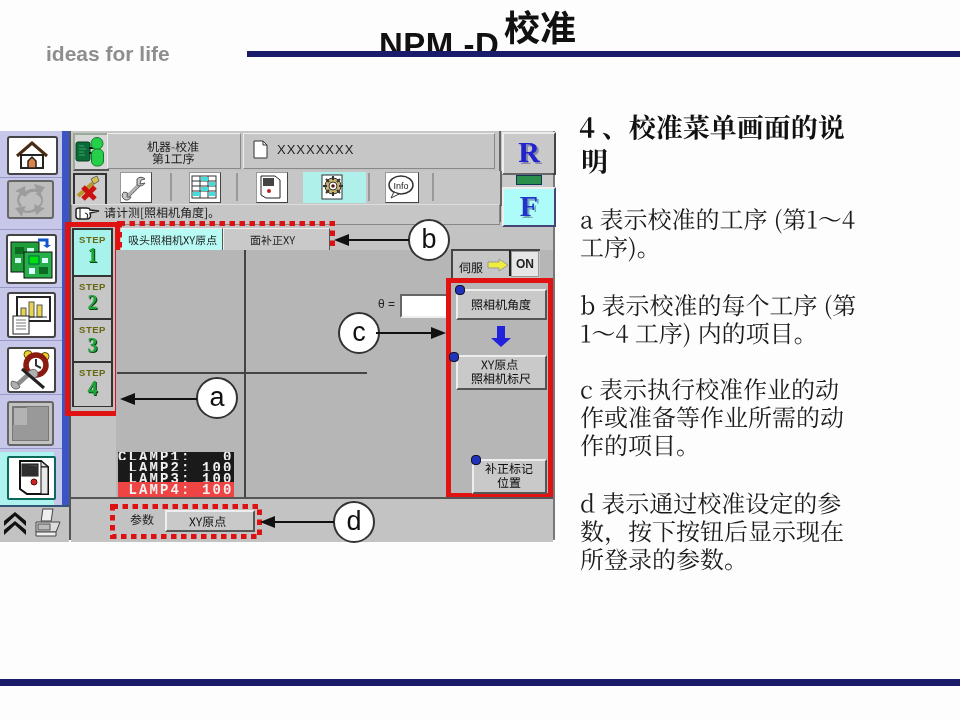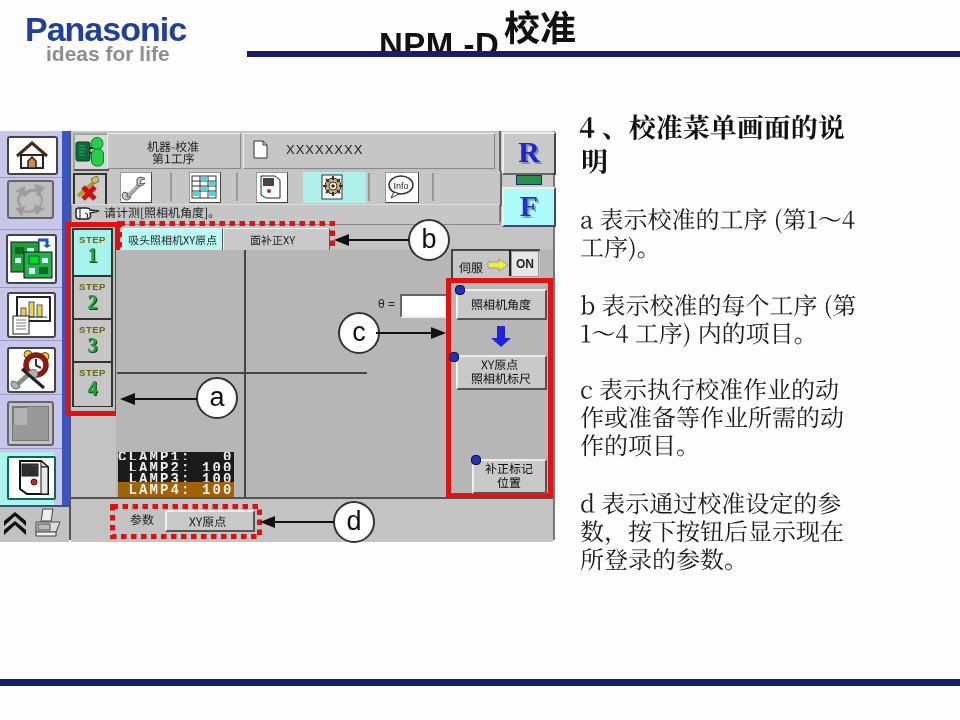--- a/index.html
+++ b/index.html
@@ -1,15 +1,14 @@
 <!DOCTYPE html>
 <html><head><meta charset="utf-8"><title>NPM-D</title><style>html,body{margin:0;padding:0;background:#fff}#page{position:relative;width:960px;height:720px;overflow:hidden;background:#fdfdfd;font-family:"Liberation Sans",sans-serif}</style></head><body>
 <div id="page">
 
-<div style="position:absolute;left:25px;top:10px;font:bold 34px 'Liberation Sans',sans-serif;color:#21409a;letter-spacing:-1px">Panasonic</div>
 
 <div style="position:absolute;left:46px;top:42px;font:bold 21px 'Liberation Sans',sans-serif;color:#8e8e8e;letter-spacing:0px">ideas for life</div>
 
 <div style="position:absolute;left:379px;top:26px;font:bold 33px 'Liberation Sans',sans-serif;color:#111;letter-spacing:0.5px">NPM -D</div>
 
 <svg style="position:absolute;left:504px;top:5px" width="74" height="47" viewBox="0 -36 74 46.8">
       <path fill="#111" d="M26.7 -15.0C26.0 -12.7 25.1 -10.7 23.8 -8.8C22.5 -10.6 21.4 -12.7 20.6 -15.0L18.5 -14.4C20.0 -16.1 21.5 -18.0 22.6 -19.8L18.8 -21.6C17.4 -19.2 15.0 -16.3 12.8 -14.5C13.7 -13.9 15.0 -12.6 15.8 -11.8L17.2 -13.1C18.3 -10.3 19.5 -7.7 21.1 -5.5C18.8 -3.2 15.9 -1.4 12.5 -0.1C13.4 0.6 14.7 2.3 15.2 3.2C18.6 1.9 21.5 0.0 23.9 -2.2C26.2 0.0 29.1 1.8 32.5 3.0C33.1 1.8 34.4 0.0 35.4 -0.9C32.0 -1.9 29.1 -3.5 26.8 -5.5C28.4 -7.8 29.8 -10.5 30.7 -13.5C31.1 -13.0 31.4 -12.5 31.6 -12.1L34.8 -14.8C33.6 -16.8 31.1 -19.5 28.8 -21.6H34.5V-25.6H24.7L27.0 -26.5C26.5 -27.8 25.3 -29.6 24.2 -31.0L20.4 -29.6C21.2 -28.4 22.2 -26.8 22.7 -25.6H14.5V-21.6H28.0L25.5 -19.5C27.2 -17.9 29.0 -15.9 30.3 -14.1ZM6.1 -30.6V-23.5H1.8V-19.5H5.4C4.5 -15.1 2.7 -10.0 0.6 -7.1C1.3 -6.0 2.3 -4.0 2.7 -2.8C4.0 -4.9 5.1 -8.0 6.1 -11.4V3.2H10.0V-12.7C10.8 -11.0 11.6 -9.2 12.1 -8.0L14.5 -11.2C13.9 -12.3 10.9 -17.1 10.0 -18.3V-19.5H13.6V-23.5H10.0V-30.6Z M37.2 -27.4C38.8 -24.6 40.8 -20.8 41.6 -18.5L45.8 -20.6C44.9 -22.9 42.7 -26.5 41.1 -29.2ZM37.3 -0.3 41.8 1.6C43.4 -2.1 45.1 -6.4 46.5 -10.7L42.6 -12.7C40.9 -8.1 38.8 -3.3 37.3 -0.3ZM52.5 -13.5H59.0V-10.2H52.5ZM52.5 -17.2V-20.7H59.0V-17.2ZM57.6 -28.8C58.4 -27.5 59.4 -25.7 60.0 -24.3H53.6C54.3 -26.0 54.9 -27.6 55.5 -29.3L51.6 -30.3C49.8 -24.6 46.7 -19.1 42.9 -15.7C43.8 -14.9 45.3 -13.4 46.0 -12.5C46.8 -13.4 47.7 -14.4 48.5 -15.6V3.3H52.5V0.9H70.9V-3.0H63.2V-6.4H69.6V-10.2H63.2V-13.5H69.6V-17.2H63.2V-20.7H70.3V-24.3H62.4L64.3 -25.3C63.7 -26.7 62.5 -28.9 61.3 -30.5ZM52.5 -6.4H59.0V-3.0H52.5Z"></path>
     </svg>
 
 <div style="position:absolute;left:247px;top:51px;width:713px;height:6px;background:#1b1b6b"></div>
@@ -134,21 +133,21 @@
       <path fill="#222" d="M2.0 -4.8C1.9 -3.9 1.7 -2.9 1.6 -2.2H4.8C3.8 -1.1 2.3 -0.2 0.8 0.3C1.0 0.4 1.3 0.8 1.4 1.0C2.9 0.4 4.4 -0.6 5.5 -1.8V1.0H6.4V-2.2H9.9C9.7 -1.1 9.6 -0.6 9.4 -0.4C9.3 -0.3 9.2 -0.3 9.0 -0.3C8.8 -0.3 8.2 -0.3 7.6 -0.4C7.8 -0.2 7.9 0.2 7.9 0.4C8.5 0.5 9.1 0.5 9.4 0.4C9.7 0.4 10.0 0.3 10.2 0.1C10.5 -0.2 10.6 -0.9 10.8 -2.6C10.8 -2.7 10.8 -2.9 10.8 -2.9H6.4V-4.0H10.4V-6.7H1.6V-5.9H5.5V-4.8ZM2.8 -4.0H5.5V-2.9H2.6ZM6.4 -5.9H9.5V-4.8H6.4ZM2.5 -10.1C2.1 -9.0 1.4 -7.9 0.6 -7.2C0.8 -7.1 1.1 -6.9 1.3 -6.7C1.8 -7.2 2.2 -7.7 2.6 -8.4H3.3C3.5 -7.9 3.7 -7.3 3.9 -6.9L4.6 -7.2C4.6 -7.5 4.4 -7.9 4.2 -8.4H6.1V-9.0H3.0C3.1 -9.3 3.3 -9.6 3.4 -9.9ZM7.2 -10.1C6.9 -9.0 6.3 -8.0 5.6 -7.3C5.8 -7.2 6.2 -6.9 6.4 -6.8C6.7 -7.2 7.1 -7.8 7.4 -8.4H8.2C8.6 -7.9 9.0 -7.3 9.2 -6.9L9.9 -7.2C9.8 -7.5 9.5 -8.0 9.2 -8.4H11.4V-9.0H7.7C7.8 -9.3 8.0 -9.6 8.0 -9.9Z M13.1 0.0H17.9V-0.9H16.1V-8.8H15.3C14.8 -8.5 14.2 -8.3 13.5 -8.2V-7.5H15.0V-0.9H13.1Z M19.3 -0.9V0.0H30.1V-0.9H25.1V-7.8H29.5V-8.7H19.9V-7.8H24.1V-0.9Z M35.1 -5.2C35.9 -4.9 36.9 -4.4 37.7 -4.0H33.4V-3.3H37.2V-0.1C37.2 0.1 37.1 0.1 36.9 0.1C36.6 0.2 35.8 0.2 34.9 0.1C35.1 0.4 35.2 0.7 35.3 1.0C36.3 1.0 37.1 1.0 37.5 0.8C37.9 0.7 38.1 0.5 38.1 -0.1V-3.3H40.7C40.2 -2.7 39.8 -2.1 39.4 -1.8L40.1 -1.4C40.8 -2.0 41.4 -2.9 42.0 -3.8L41.4 -4.1L41.2 -4.0H39.0L39.1 -4.1C38.9 -4.3 38.6 -4.4 38.2 -4.6C39.2 -5.1 40.2 -5.9 40.9 -6.6L40.4 -7.1L40.2 -7.0H34.1V-6.3H39.3C38.8 -5.8 38.1 -5.3 37.4 -5.0C36.8 -5.3 36.2 -5.5 35.7 -5.8ZM36.3 -9.9C36.5 -9.5 36.7 -9.1 36.9 -8.7H32.1V-5.4C32.1 -3.7 32.0 -1.2 31.0 0.5C31.2 0.6 31.6 0.8 31.8 1.0C32.8 -0.8 33.0 -3.5 33.0 -5.4V-7.9H42.1V-8.7H37.9C37.7 -9.1 37.4 -9.7 37.2 -10.1Z"></path>
     </svg>
 
 <div style="position:absolute;left:243px;top:133px;width:250px;height:34px;background:#c6c6c6;border:1px solid #888;border-top-color:#eee;border-left-color:#eee"></div>
 
 <div style="position:absolute;left:253px;top:140px;width:15px;height:19px"><svg width="15" height="19" viewBox="0 0 15 19">
         <path d="M1 1 h9 l4 4 v13 h-13 z" fill="#fff" stroke="#333"></path>
         <path d="M10 1 v4 h4" fill="none" stroke="#333"></path>
       </svg></div>
 
-<div style="position:absolute;left:286px;top:142px;font:13px 'Liberation Sans',sans-serif;color:#222;letter-spacing:1px">XXXXXXXX</div>
+<div style="position:absolute;left:277px;top:142px;font:13px 'Liberation Sans',sans-serif;color:#222;letter-spacing:1px">XXXXXXXX</div>
 
 <div style="position:absolute;left:499px;top:131px;width:2px;height:91px;background:#666"></div>
 
 <div style="position:absolute;left:502px;top:132px;width:50px;height:39px;background:#c9c9c9;border:2px solid #eee;border-right-color:#444;border-bottom-color:#444;text-align:center;font:bold 30px 'Liberation Serif',serif;color:#2222cc;text-shadow:2px 2px 0 #88a;line-height:36px">R</div>
 
 <div style="position:absolute;left:71px;top:171px;width:429px;height:33px;background:#c6c6c6;border-bottom:2px solid #555;border-right:2px solid #666"></div>
 
 <div style="position:absolute;left:73px;top:173px;width:30px;height:29px;background:#cdcdcd;border:2px solid #333"><svg width="28" height="27" viewBox="0 0 28 27">
         <path d="M3 21 L18 8" stroke="#b8952a" stroke-width="4"></path>
         <path d="M16 4 l6 -3 2 5 -5 3 z" fill="#d8c050" stroke="#665"></path>
@@ -323,21 +322,21 @@
 <svg style="position:absolute;left:497px;top:475px" width="26" height="16" viewBox="0 -12 26 15.6">
       <path fill="#111" d="M4.4 -7.9V-7.0H11.0V-7.9ZM5.2 -6.1C5.6 -4.4 5.9 -2.2 6.0 -1.0L6.9 -1.2C6.8 -2.4 6.4 -4.6 6.0 -6.3ZM6.8 -9.9C7.1 -9.3 7.3 -8.5 7.4 -8.0L8.3 -8.3C8.2 -8.8 7.9 -9.6 7.7 -10.2ZM3.9 -0.4V0.5H11.5V-0.4H9.0C9.4 -2.0 9.9 -4.4 10.2 -6.2L9.3 -6.4C9.1 -4.6 8.6 -2.0 8.1 -0.4ZM3.4 -10.0C2.8 -8.2 1.6 -6.4 0.5 -5.2C0.6 -5.0 0.9 -4.6 1.0 -4.4C1.4 -4.8 1.8 -5.3 2.2 -5.8V0.9H3.1V-7.2C3.5 -8.0 3.9 -8.9 4.3 -9.8Z M19.8 -9.0H21.8V-7.9H19.8ZM17.0 -9.0H19.0V-7.9H17.0ZM14.3 -9.0H16.2V-7.9H14.3ZM14.3 -5.1V-0.1H12.7V0.6H23.3V-0.1H21.7V-5.1H17.9L18.1 -5.8H23.1V-6.5H18.2L18.4 -7.2H22.7V-9.6H13.4V-7.2H17.4L17.4 -6.5H12.8V-5.8H17.2L17.1 -5.1ZM15.1 -0.1V-0.8H20.8V-0.1ZM15.1 -3.3H20.8V-2.6H15.1ZM15.1 -3.8V-4.5H20.8V-3.8ZM15.1 -2.1H20.8V-1.4H15.1Z"></path>
     </svg>
 
 <div style="position:absolute;left:471px;top:455px;width:8px;height:8px;border-radius:4px;background:#2233bb;border:1px solid #112"></div>
 
 <div style="position:absolute;left:118px;top:452px;width:118px;height:45px;overflow:hidden">
       <div style="font:bold 14px 'Liberation Mono',monospace;letter-spacing:2.1px;color:#f0f0f0;line-height:11px;white-space:pre"><span style="background:#1a1a1a">CLAMP1:&nbsp;&nbsp;&nbsp;0</span>
 <span style="background:#1a1a1a">&nbsp;LAMP2:&nbsp;100</span>
 <span style="background:#1a1a1a">&nbsp;LAMP3:&nbsp;100</span>
-<span style="background:#a16207">&nbsp;LAMP4:&nbsp;100</span></div>
+<span style="background:#ef4444">&nbsp;LAMP4:&nbsp;100</span></div>
     </div>
 
 <div style="position:absolute;left:71px;top:497px;width:482px;height:43px;background:#c3c3c3;border-top:2px solid #555"></div>
 
 <svg style="position:absolute;left:130px;top:512px" width="26" height="16" viewBox="0 -12 26 15.6">
       <path fill="#222" d="M6.6 -4.8C5.8 -4.2 4.2 -3.7 3.0 -3.4C3.3 -3.2 3.5 -3.0 3.6 -2.8C4.8 -3.1 6.4 -3.7 7.3 -4.4ZM7.6 -3.4C6.6 -2.6 4.6 -2.0 2.9 -1.7C3.0 -1.5 3.3 -1.2 3.4 -1.0C5.2 -1.4 7.2 -2.1 8.4 -3.0ZM9.1 -2.1C7.8 -0.8 5.1 -0.1 2.1 0.2C2.3 0.4 2.5 0.7 2.6 1.0C5.6 0.6 8.4 -0.2 9.9 -1.7ZM2.1 -7.1C2.4 -7.2 2.8 -7.2 4.8 -7.3C4.7 -6.9 4.5 -6.6 4.3 -6.2H0.6V-5.4H3.7C2.8 -4.4 1.7 -3.6 0.5 -3.0C0.7 -2.9 1.0 -2.5 1.2 -2.3C2.6 -3.0 3.9 -4.1 4.8 -5.4H7.3C8.2 -4.1 9.6 -3.0 11.0 -2.4C11.1 -2.6 11.4 -3.0 11.6 -3.1C10.4 -3.6 9.1 -4.4 8.3 -5.4H11.4V-6.2H5.3C5.5 -6.6 5.7 -7.0 5.9 -7.4L9.2 -7.5C9.5 -7.3 9.8 -7.0 10.0 -6.8L10.7 -7.3C10.1 -8.0 8.7 -9.0 7.6 -9.7L6.9 -9.3C7.4 -9.0 7.9 -8.6 8.4 -8.2L3.7 -8.1C4.5 -8.5 5.3 -9.1 6.0 -9.7L5.2 -10.1C4.3 -9.3 3.1 -8.5 2.7 -8.3C2.4 -8.1 2.1 -8.0 1.9 -8.0C2.0 -7.7 2.1 -7.3 2.1 -7.1Z M17.3 -9.9C17.1 -9.4 16.7 -8.7 16.4 -8.3L17.0 -8.0C17.3 -8.4 17.7 -9.0 18.1 -9.5ZM13.1 -9.5C13.4 -9.0 13.7 -8.4 13.8 -7.9L14.5 -8.2C14.4 -8.7 14.1 -9.3 13.7 -9.8ZM16.9 -3.1C16.6 -2.5 16.3 -2.0 15.8 -1.5C15.3 -1.7 14.9 -2.0 14.4 -2.2C14.6 -2.4 14.8 -2.8 15.0 -3.1ZM13.3 -1.8C13.9 -1.6 14.6 -1.3 15.2 -1.0C14.4 -0.4 13.5 -0.1 12.5 0.2C12.6 0.3 12.8 0.6 12.9 0.9C14.0 0.6 15.0 0.1 15.9 -0.6C16.3 -0.4 16.7 -0.1 16.9 0.1L17.5 -0.5C17.2 -0.7 16.9 -0.9 16.5 -1.1C17.1 -1.8 17.6 -2.7 17.9 -3.7L17.4 -3.9L17.3 -3.9H15.3L15.6 -4.5L14.8 -4.6C14.7 -4.4 14.6 -4.1 14.5 -3.9H12.8V-3.1H14.1C13.8 -2.6 13.6 -2.2 13.3 -1.8ZM15.1 -10.1V-7.8H12.6V-7.1H14.8C14.2 -6.3 13.3 -5.6 12.5 -5.2C12.6 -5.1 12.9 -4.7 13.0 -4.5C13.7 -4.9 14.5 -5.6 15.1 -6.3V-4.8H15.9V-6.5C16.5 -6.1 17.2 -5.5 17.5 -5.2L18.0 -5.9C17.7 -6.1 16.7 -6.7 16.1 -7.1H18.4V-7.8H15.9V-10.1ZM19.5 -10.0C19.2 -7.9 18.7 -5.9 17.8 -4.6C18.0 -4.5 18.3 -4.2 18.5 -4.0C18.8 -4.5 19.0 -5.0 19.3 -5.6C19.5 -4.4 19.9 -3.3 20.3 -2.4C19.7 -1.2 18.7 -0.4 17.4 0.3C17.6 0.4 17.8 0.8 17.9 1.0C19.1 0.3 20.1 -0.5 20.8 -1.5C21.4 -0.5 22.1 0.3 23.1 0.9C23.2 0.6 23.5 0.3 23.7 0.1C22.7 -0.4 21.9 -1.3 21.3 -2.4C21.9 -3.6 22.3 -5.1 22.6 -6.9H23.4V-7.8H20.0C20.1 -8.4 20.3 -9.1 20.4 -9.9ZM21.7 -6.9C21.5 -5.5 21.2 -4.3 20.8 -3.3C20.3 -4.4 20.0 -5.6 19.8 -6.9Z"></path>
     </svg>
 
 <div style="position:absolute;left:165px;top:510px;width:86px;height:18px;background:#c9c9c9;border:2px solid #eee;border-right-color:#555;border-bottom-color:#555"></div>
 

